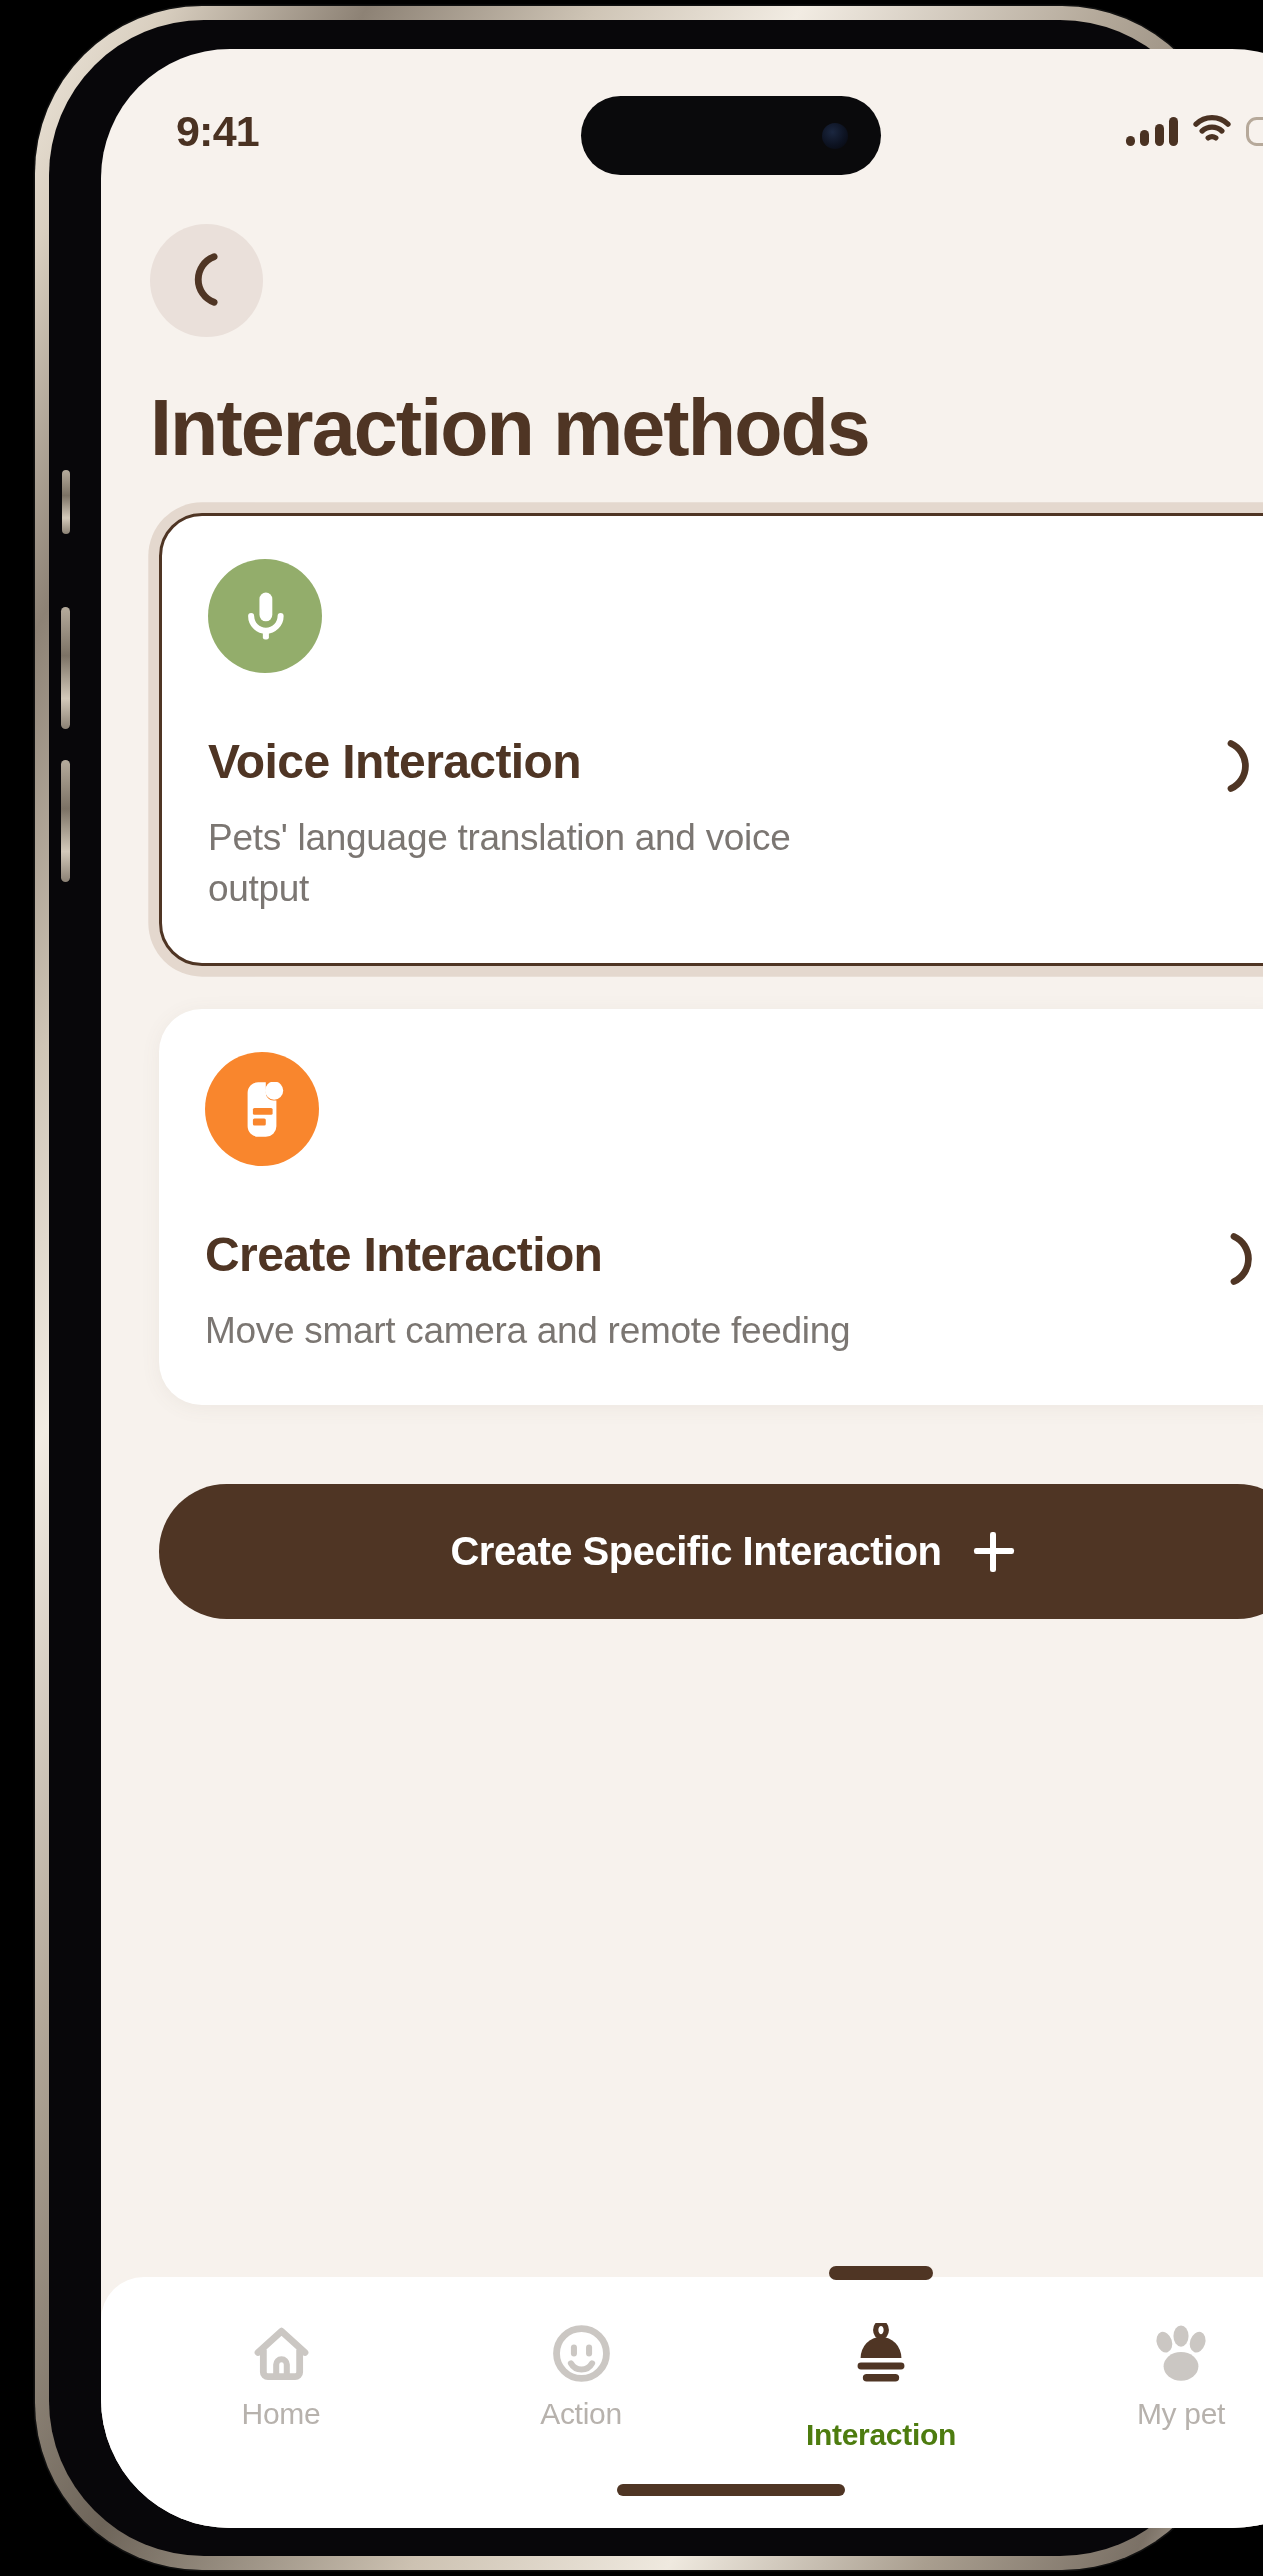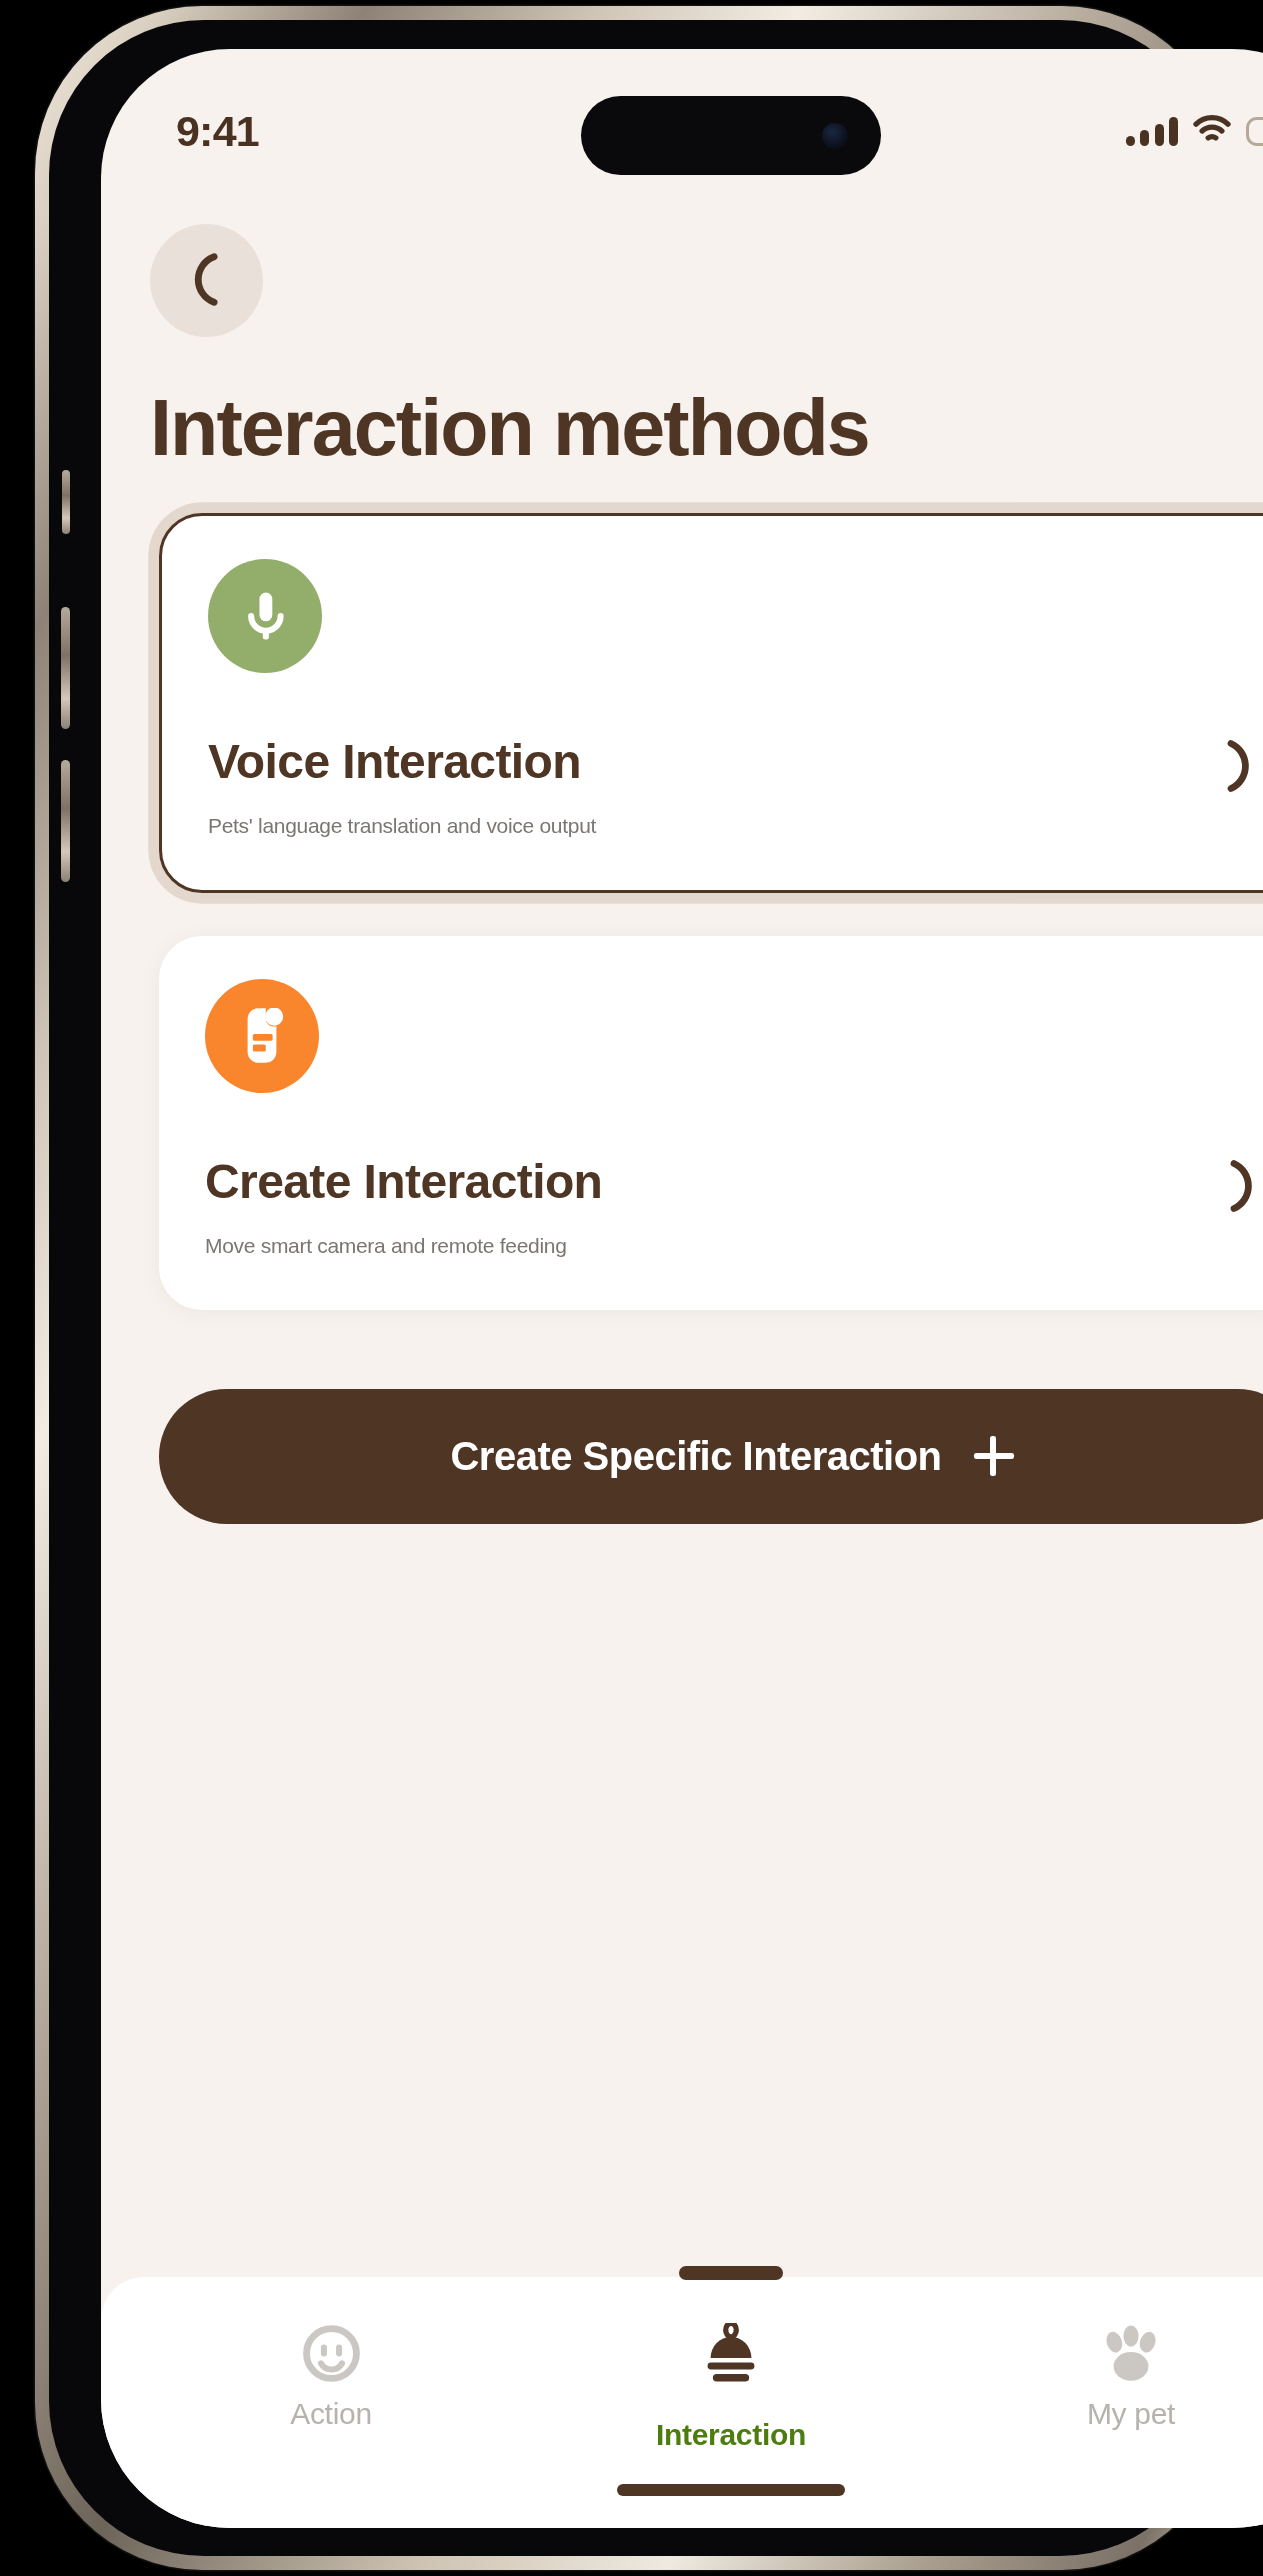--- a/index.html
+++ b/index.html
@@ -192,21 +192,21 @@
 
   .card-title {
     margin-top: 61px;
     font-size: 48px;
     font-weight: bold;
     color: #4f3524;
     letter-spacing: -0.6px;
   }
   .card-desc {
     margin-top: 23px;
-    font-size: 21px;
+    font-size: 37px;
     color: #7b7672;
     line-height: 1.38;
     max-width: 655px;
     letter-spacing: -0.3px;
   }
   .card-chevron {
     position: absolute;
     right: 47px;
     top: 221px;
   }
@@ -383,20 +383,30 @@
       <div id="cta-button">
         <span id="cta-label">Create Specific Interaction</span>
         <span class="plus-icon"></span>
       </div>
     </div>
 
     <div id="content-fade"></div>
 
     <div id="tab-bar">
 
+      <div class="tab-item">
+        <span class="tab-icon">
+          <svg width="59" height="58" viewBox="0 0 78 76">
+            <path d="M39 8 L70 36 M39 8 L8 36" fill="none" stroke="#cbc7c3" stroke-width="9" stroke-linecap="round" stroke-linejoin="round"></path>
+            <path d="M15 32 V62 a6 6 0 0 0 6 6 h36 a6 6 0 0 0 6 -6 V32" fill="none" stroke="#cbc7c3" stroke-width="9" stroke-linejoin="round"></path>
+            <path d="M32 68 V52 a7 7 0 0 1 14 0 V68" fill="none" stroke="#cbc7c3" stroke-width="8"></path>
+          </svg>
+        </span>
+        <span class="tab-label">Home</span>
+      </div>
 
       <div class="tab-item">
         <span class="tab-icon">
           <svg width="59" height="59" viewBox="0 0 78 78">
             <circle cx="39" cy="39" r="33" fill="none" stroke="#cbc7c3" stroke-width="9"></circle>
             <rect x="25" y="27" width="8" height="16" rx="4" fill="#cbc7c3"></rect>
             <rect x="45" y="27" width="8" height="16" rx="4" fill="#cbc7c3"></rect>
             <path d="M25 52 a16 16 0 0 0 28 0" fill="none" stroke="#cbc7c3" stroke-width="8" stroke-linecap="round"></path>
           </svg>
         </span>

